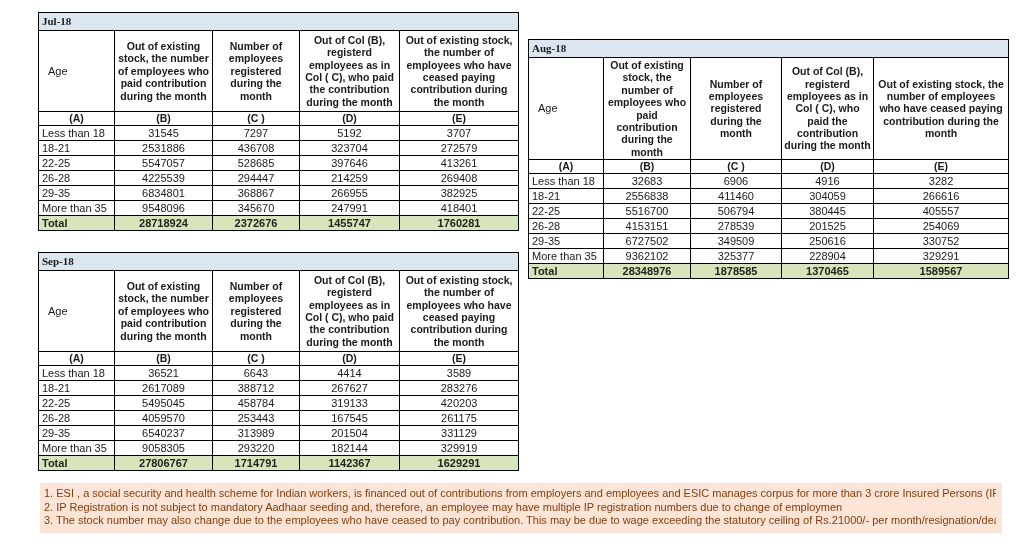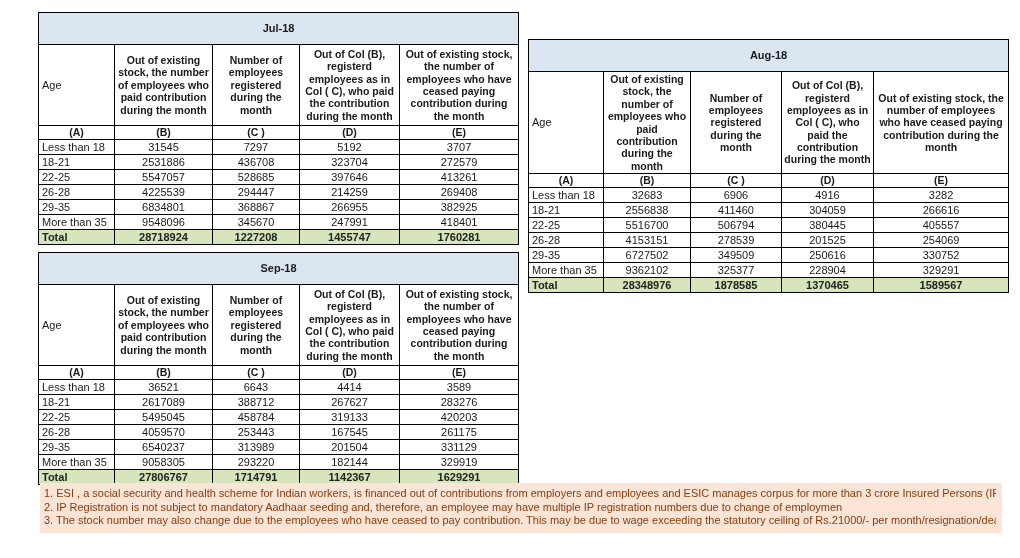--- a/index.html
+++ b/index.html
@@ -18,29 +18,29 @@
   .tbl{
     position:absolute;border-collapse:collapse;table-layout:fixed;
     background:#fff;
   }
   .tbl td{
     border:1px solid var(--border);
     font-size:11px;line-height:1.18;
     padding:0 3px;vertical-align:middle;overflow:hidden;
   }
   .tbl td.title{
-    background:var(--title-bg);text-align:center;font-weight:bold;
-    height:32px;font-size:11px;
+    background:var(--title-bg);text-align:left;font-weight:bold;
+    height:18px;font-size:11px;font-family:Liberation Serif, serif;
   }
   .tbl tr.hdr td{
     font-weight:bold;text-align:center;font-size:10.5px;height:81px;
     padding:1px 2px;
   }
   .tbl tr.hdr td.age{
-    text-align:left;font-weight:normal;font-size:11px;padding-left:3px;
+    text-align:left;font-weight:normal;font-size:11px;padding-left:9px;
   }
   .tbl tr.letters td{
     font-weight:bold;text-align:center;height:14px;font-size:10.5px;
   }
   .tbl td.num{text-align:center;height:15px;}
   .tbl td.lbl{text-align:left;height:15px;}
   .tbl tr.total td{
     background:var(--total-bg);font-weight:bold;color:#20251c;
   }
   
@@ -133,21 +133,21 @@
       <tr>
         <td class="lbl">More than 35</td>
         <td class="num">9548096</td>
         <td class="num">345670</td>
         <td class="num">247991</td>
         <td class="num">418401</td>
       </tr>
       <tr class="total">
         <td class="lbl">Total</td>
         <td class="num">28718924</td>
-        <td class="num">1227208</td>
+        <td class="num">2372676</td>
         <td class="num">1455747</td>
         <td class="num">1760281</td>
       </tr>
     </tbody>
 </table>
 
 <table class="tbl t-b" id="table-aug">
   <colgroup>
       <col>
       <col>

